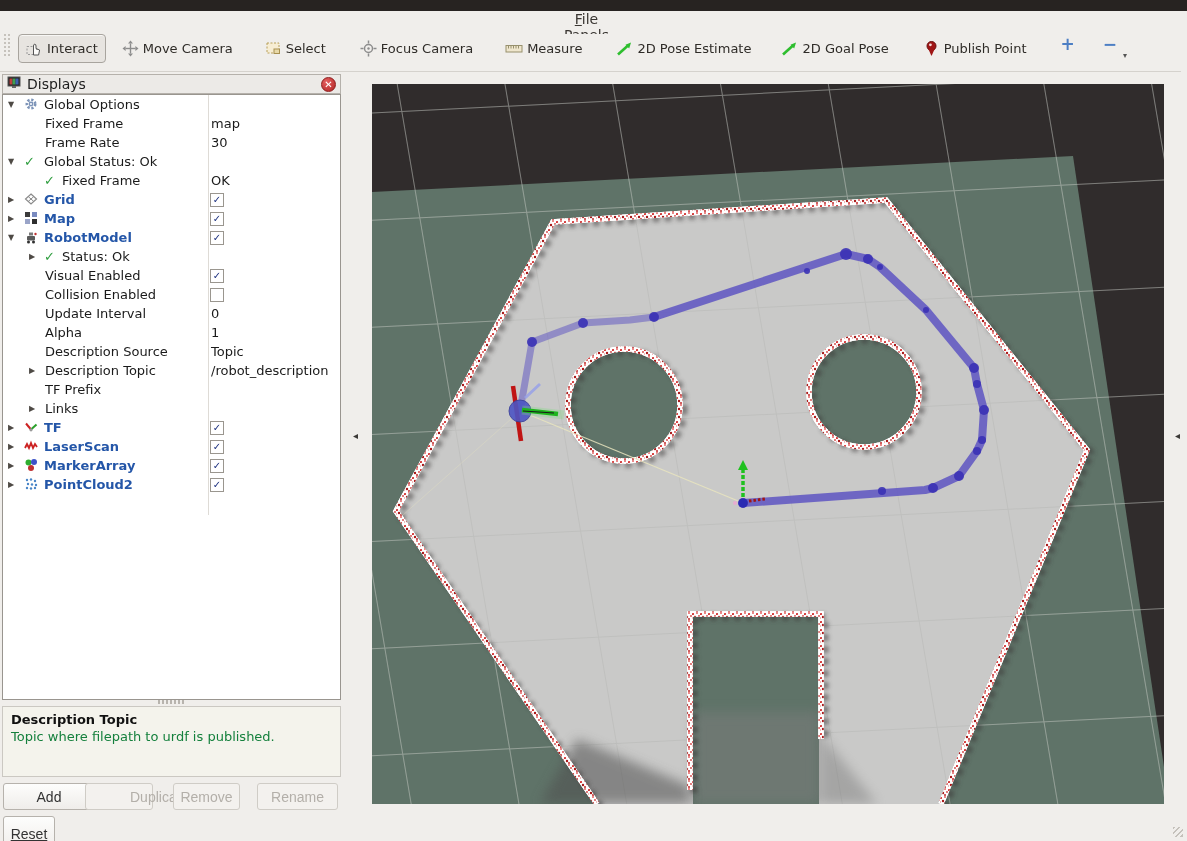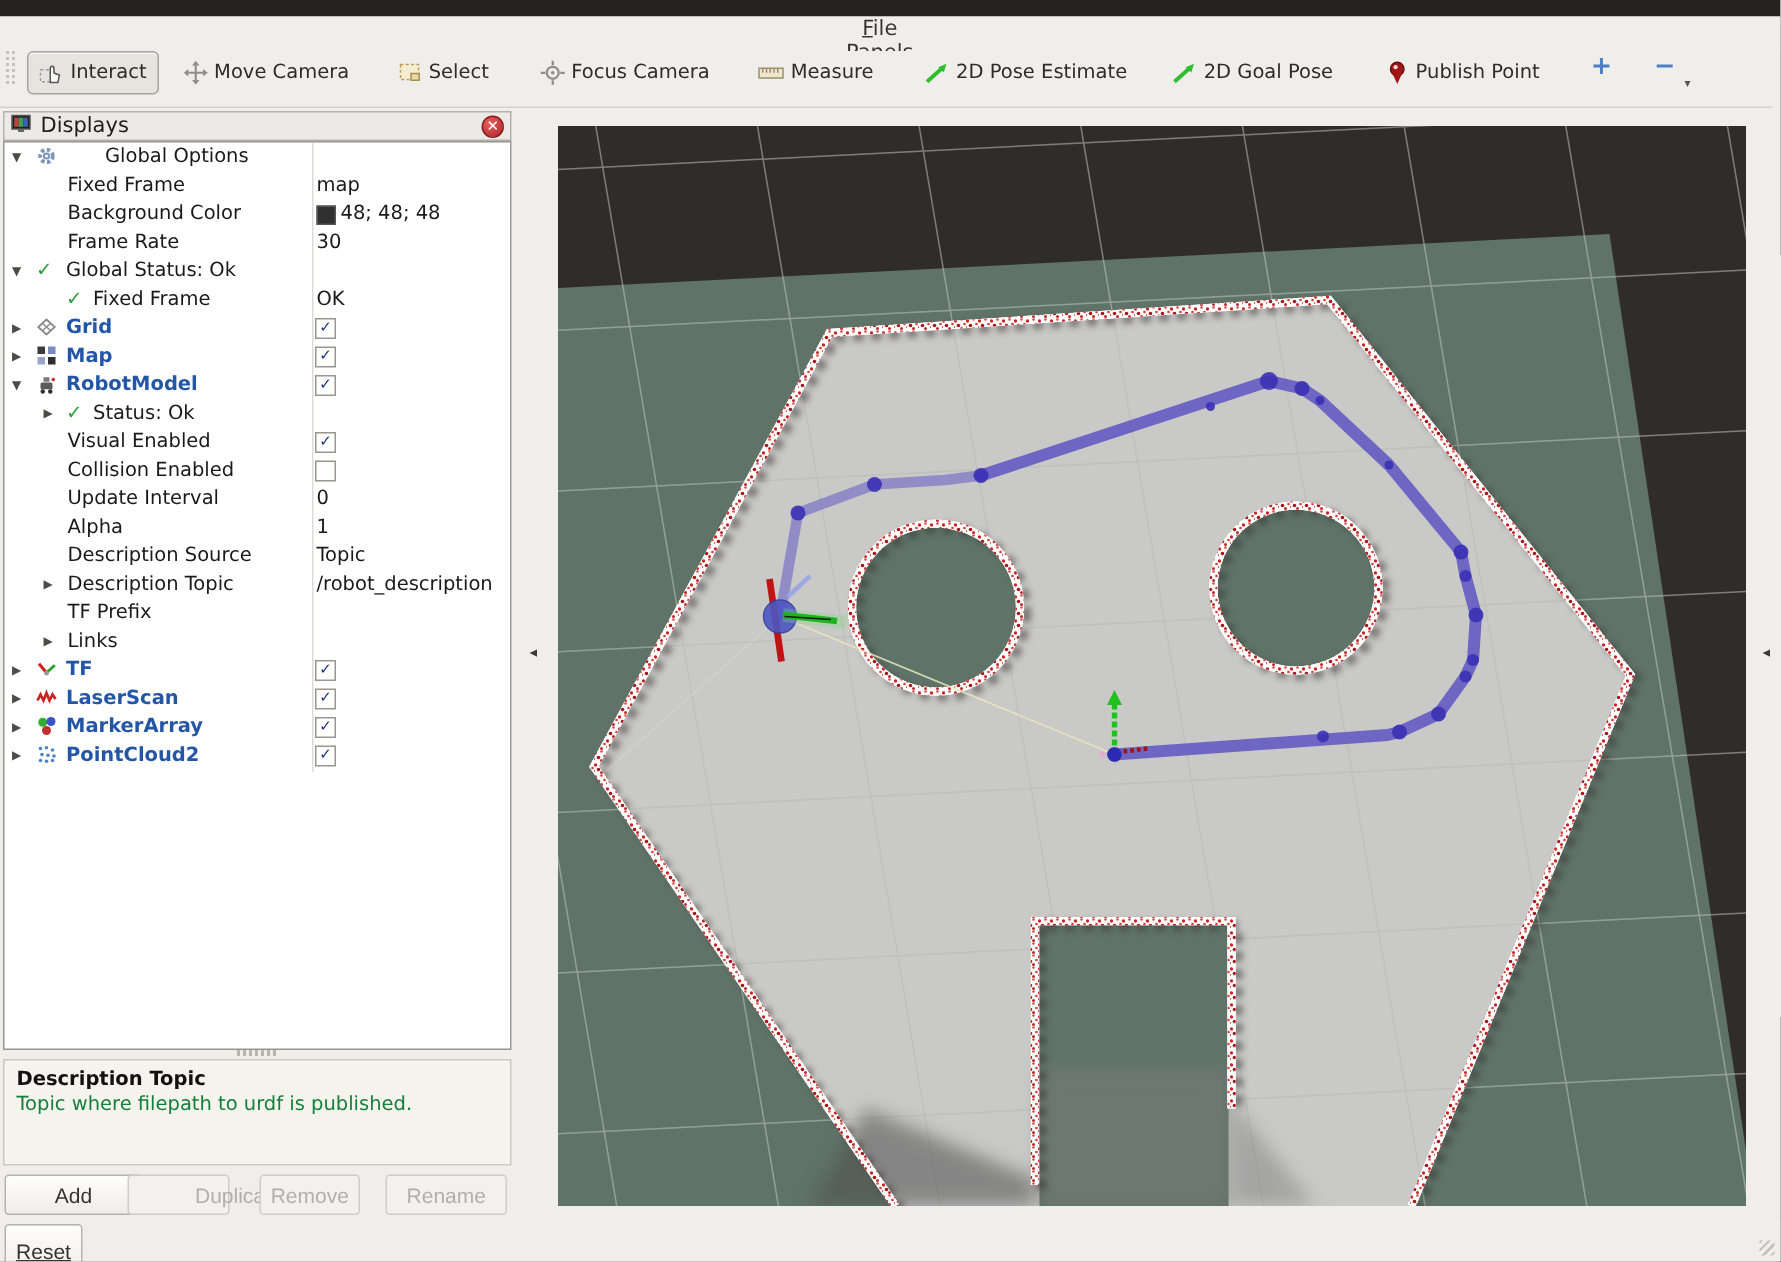--- a/index.html
+++ b/index.html
@@ -181,30 +181,25 @@
 
   <div id="tree">
     <div id="colsep"></div>
     <div id="tree-rows">
         <div class="trow">
           <span class="arrow" style="left: 5px;">▼</span>
           <span class="ticon" style="left: 21px;"><svg width="14" height="14" viewBox="0 0 14 14">
               <circle cx="7" cy="7" r="4.2" fill="none" stroke="#7d94b8" stroke-width="2.6" stroke-dasharray="2.2 1.7"></circle>
               <circle cx="7" cy="7" r="1.7" fill="none" stroke="#7d94b8" stroke-width="1.4"></circle>
             </svg></span>
-          <span class="lbl" style="left: 41px; margin-left: 26px;">Global Options</span>
+          <span class="lbl" style="left: 41px;">Global Options</span>
         </div>
         <div class="trow">
           <span class="lbl" style="left: 42px;">Fixed Frame</span>
           <span class="val">map</span>
-        </div>
-        <div class="trow">
-          <span class="lbl" style="left: 42px;">Background Color</span>
-          <span class="swatch" style="background: rgb(48, 48, 48);"></span>
-          <span class="val after-swatch">48; 48; 48</span>
         </div>
         <div class="trow">
           <span class="lbl" style="left: 42px;">Frame Rate</span>
           <span class="val">30</span>
         </div>
         <div class="trow">
           <span class="arrow" style="left: 5px;">▼</span>
           <span class="ticon chk" style="left: 21px;">✓</span>
           <span class="lbl" style="left: 41px;">Global Status: Ok</span>
         </div>

